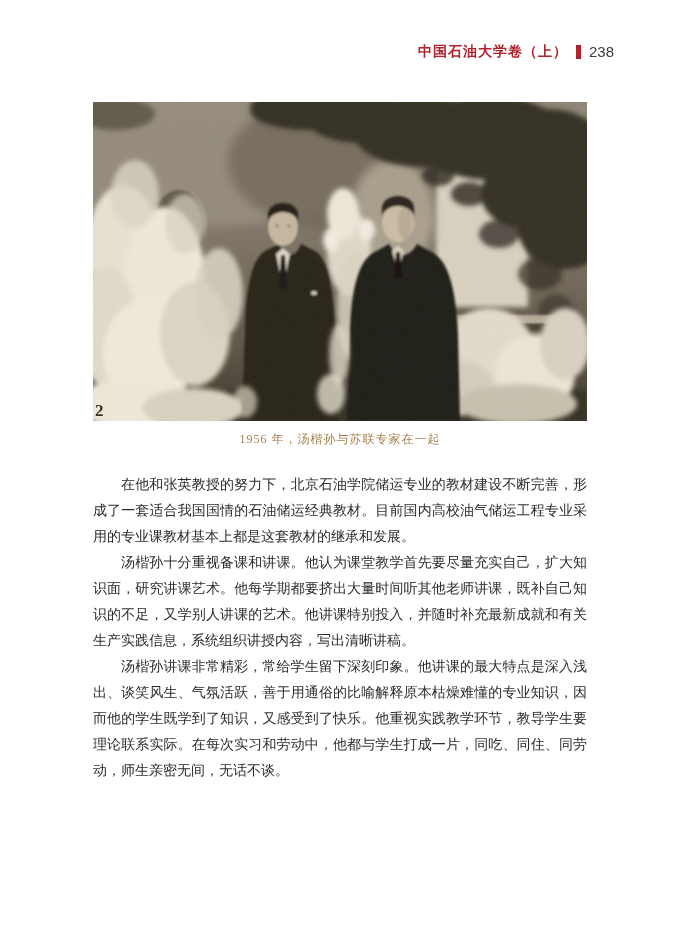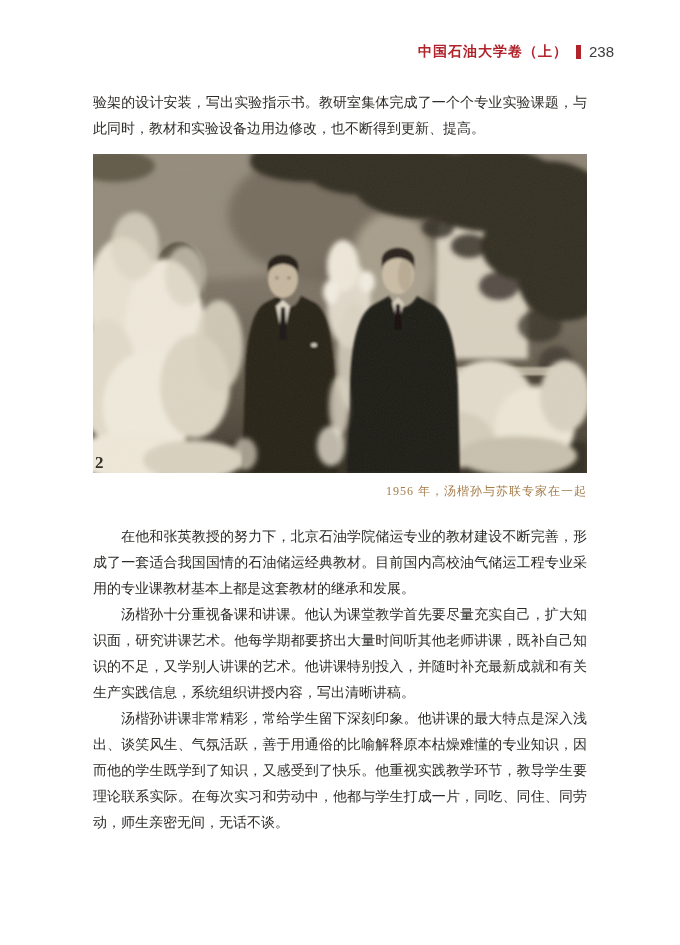--- a/index.html
+++ b/index.html
@@ -42,41 +42,40 @@
   }
   .no-indent{text-indent:0;}
   
   .figure{margin:12px 0 0 0;padding:0;}
   .photo{
     width:494px;height:319px;overflow:hidden;
     background:#6e6558;
   }
   .photo svg{display:block;width:100%;height:100%;}
   .figcaption{
-    text-align:right;
+    text-align:center;
     font-size:12px;line-height:18px;
     color:var(--caption-color,#a57c4a);
     letter-spacing:1px;
     margin-top:9px;margin-bottom:24px;
   }
 </style>
 </head>
 <body>
 
 <div class="page">
 
   <header class="page-header">
     <span class="h-title">中国石油大学卷（上）</span>
     <span class="h-bar"></span>
     <span class="h-num">238</span>
   </header>
 
   <main class="page-body">
 
-    <p class="body-p no-indent">验架的设计安装，写出实验指示书。教研室集体完成了一个个专业实验课题，与此同时，教材和实验设备边用边修改，也不断得到更新、提高。</p>
 
     <figure class="figure">
       <div class="photo">
         <svg viewBox="0 0 494 319" preserveAspectRatio="none">
           <defs>
             <linearGradient id="bgGrad" x1="0" y1="0" x2="0" y2="1">
               <stop offset="0" stop-color="#8e8577"></stop>
               <stop offset="0.45" stop-color="#7b7264"></stop>
               <stop offset="0.78" stop-color="#5a5244"></stop>
               <stop offset="1" stop-color="#3c362c"></stop>

